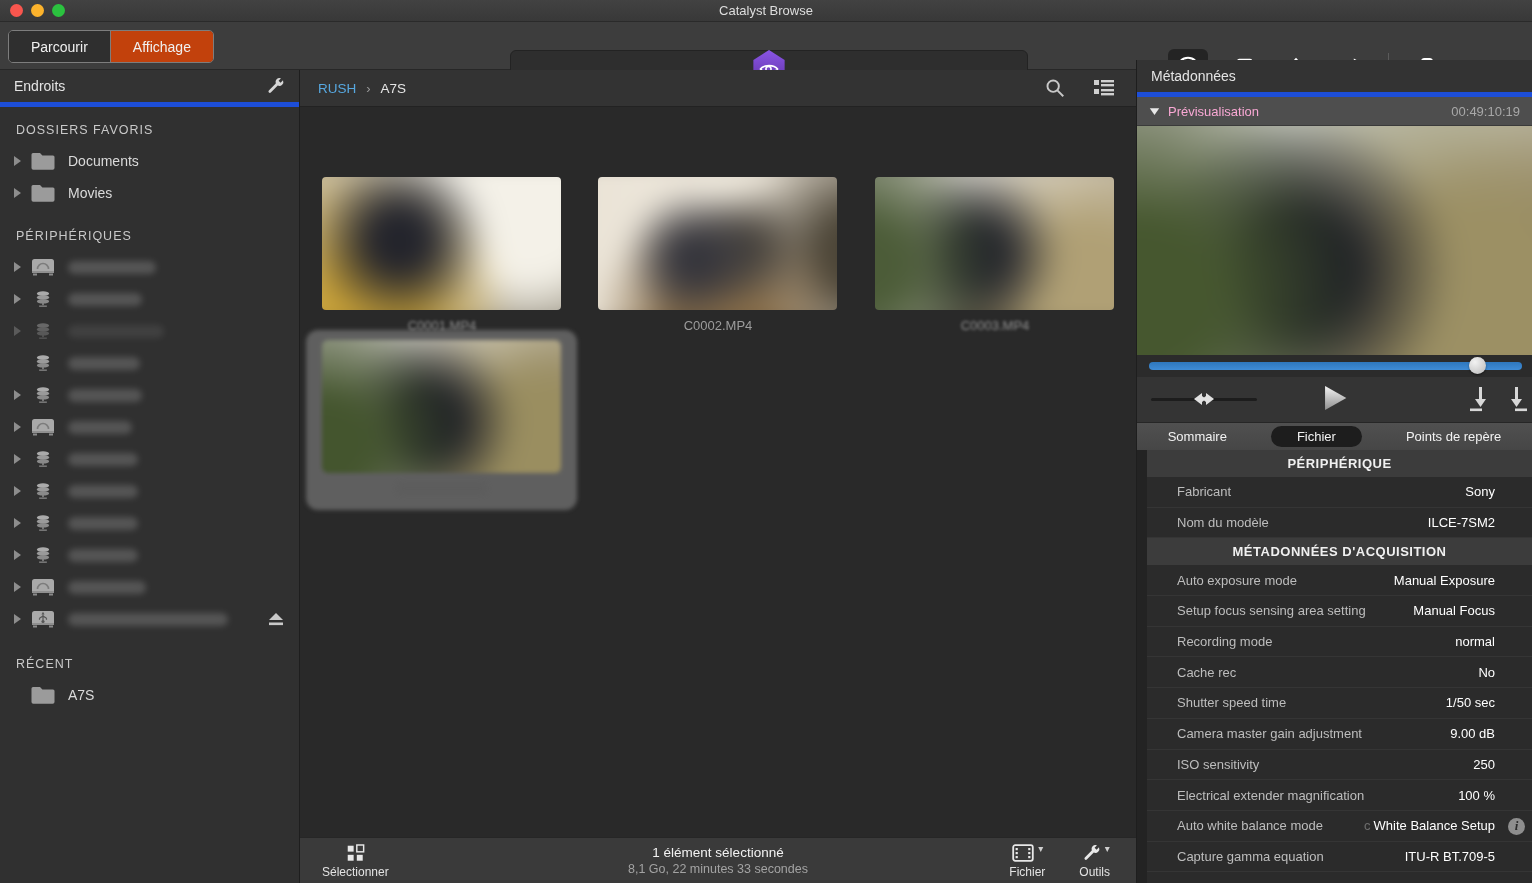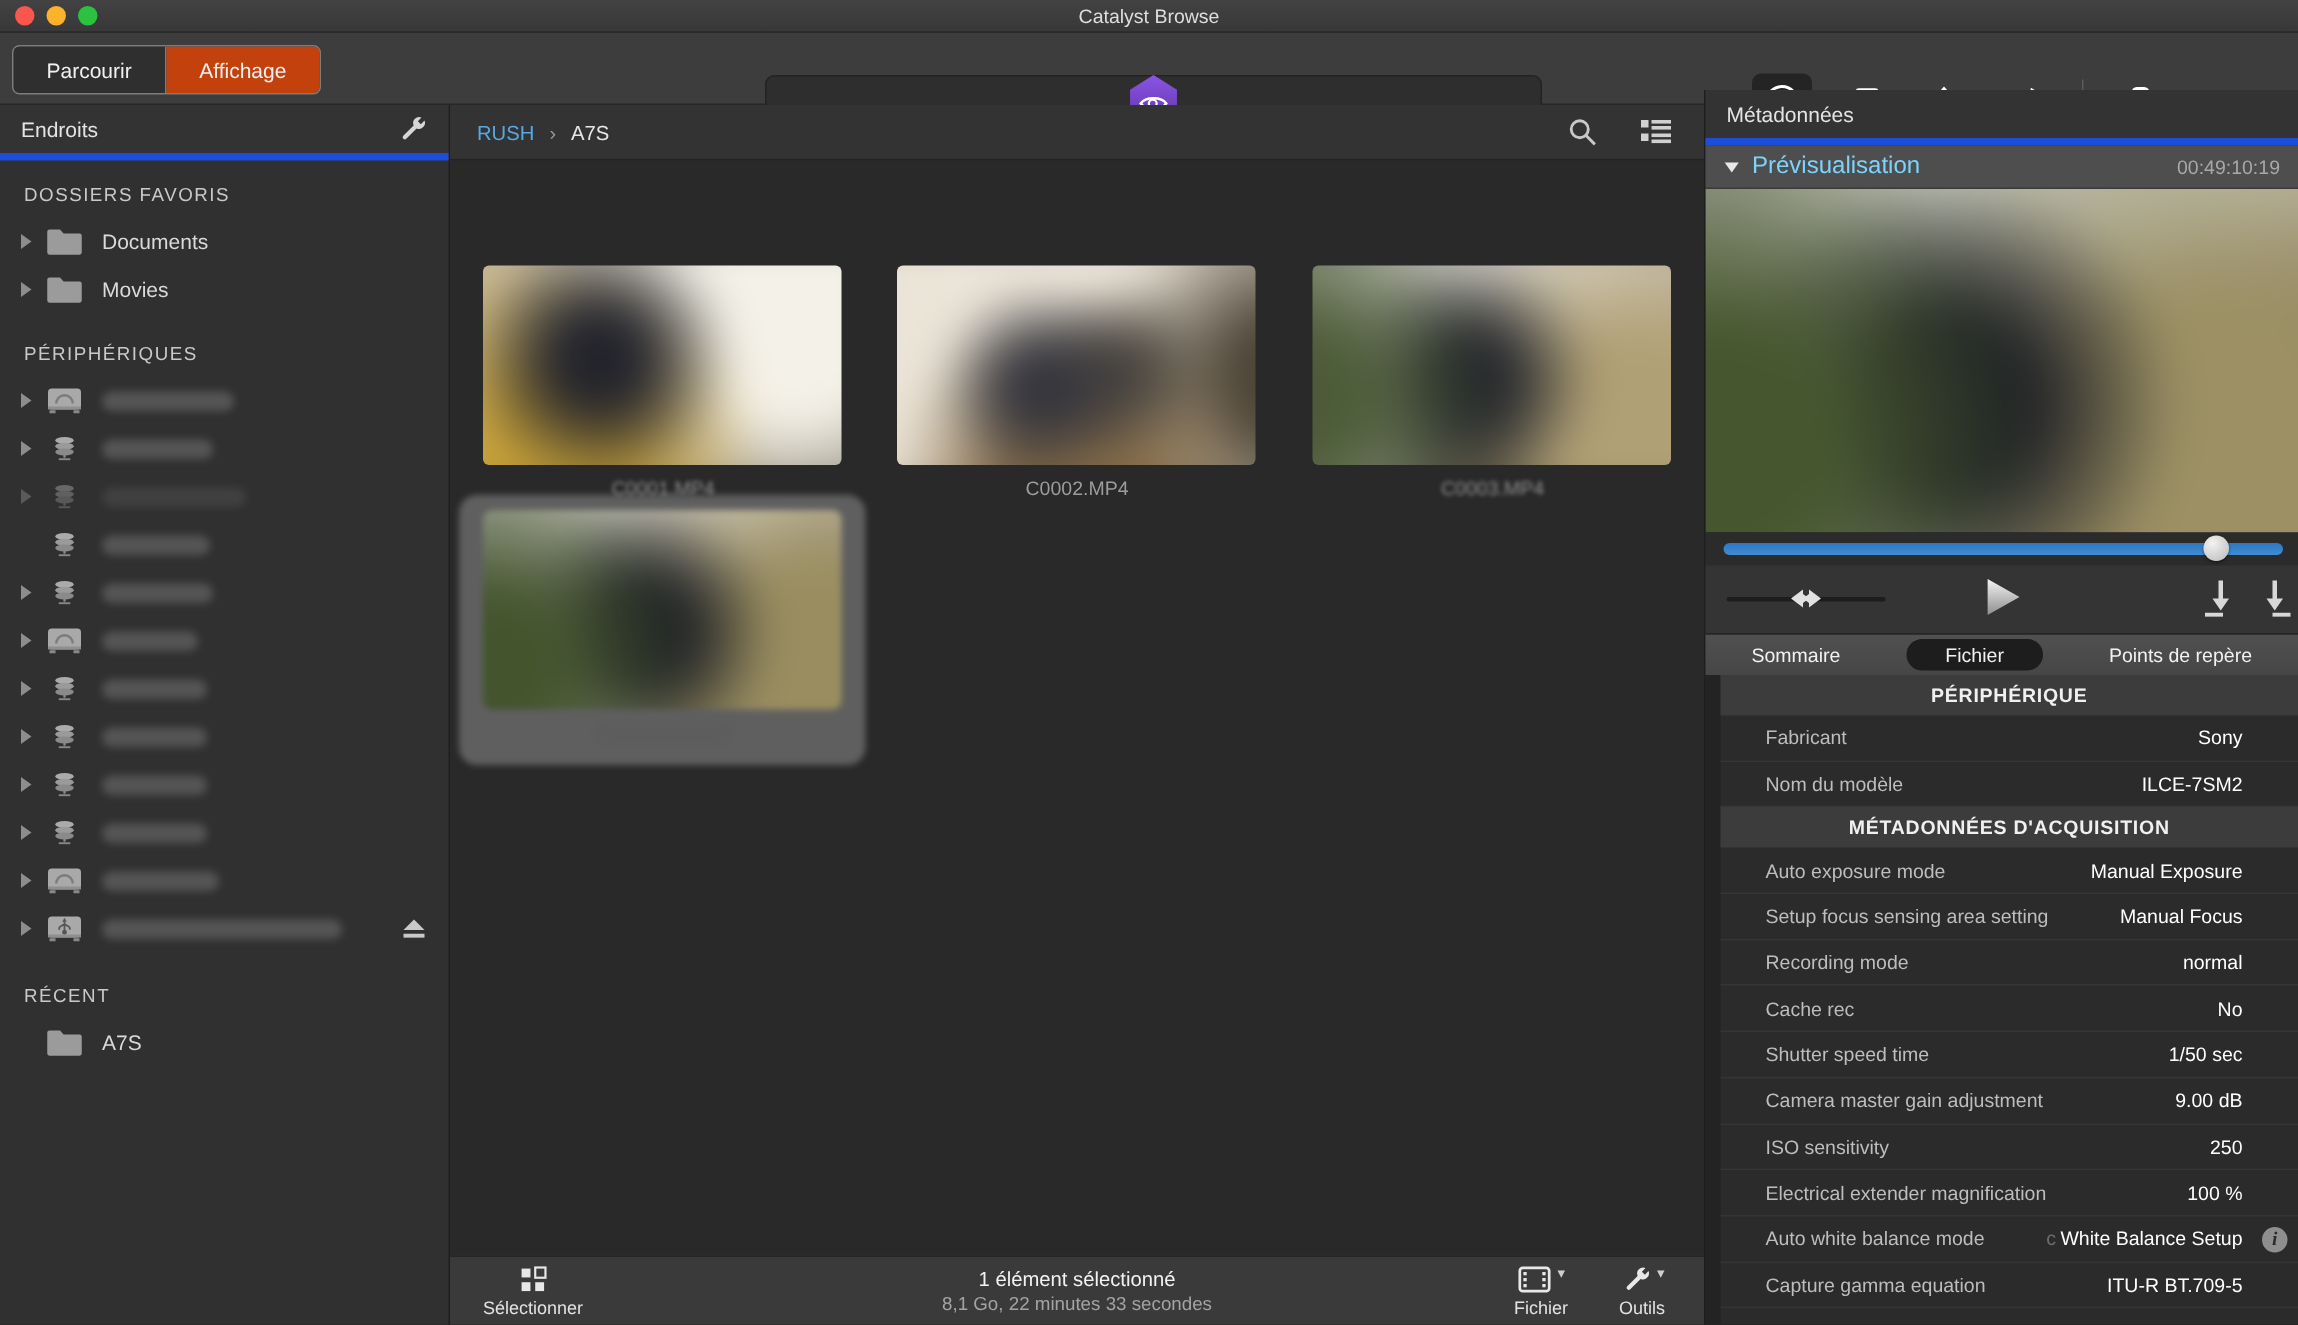--- a/index.html
+++ b/index.html
@@ -127,21 +127,21 @@
   #select-btn { margin-left:14px; }
   #status-center { position:absolute; left:0; right:0; text-align:center; pointer-events:none; }
   #status-center .l1 { font-size:13.5px; color:#f2f2f2; }
   #status-center .l2 { font-size:12.5px; color:#a3a3a3; margin-top:2px; }
   #bbar-right { margin-left:auto; display:flex; align-items:center; gap:18px; padding-right:18px; }
   .icon-caret { display:flex; align-items:flex-start; gap:3px; }
 
   
   #prev-bar { height:29px; background:#4e4e4e; display:flex; align-items:center; padding:0 12px;
     border-bottom:1px solid #3a3a3a; }
-  #prev-bar .lbl { color:#7dd3fc; font-size:16px; margin-left:8px; }
+  #prev-bar .lbl { color:#f9a8d4; font-size:13px; margin-left:8px; }
   #prev-bar .tc { margin-left:auto; color:#a8a8a8; font-size:13px; }
   #preview { height:229px; position:relative; overflow:hidden; background:#000; }
   #preview .ph { position:absolute; inset:-18px; filter:blur(13px); transform:scale(1.1); }
   #seekrow { height:22px; background:#2b2b2b; position:relative; }
   #seektrack { position:absolute; left:12px; right:10px; top:7px; height:8px; border-radius:4px;
     background:linear-gradient(#2e77bd,#3f8cd6); }
   #seekhandle { position:absolute; top:-5px; width:17px; height:17px; border-radius:50%;
     background:radial-gradient(circle at 35% 30%, #f2f2f2, #b9b9b9); box-shadow:0 1px 2px rgba(0,0,0,.5);
     left:calc(88% - 8px); cursor:grab; }
   #transport { height:46px; background:#343434; position:relative; border-bottom:1px solid #262626; }

